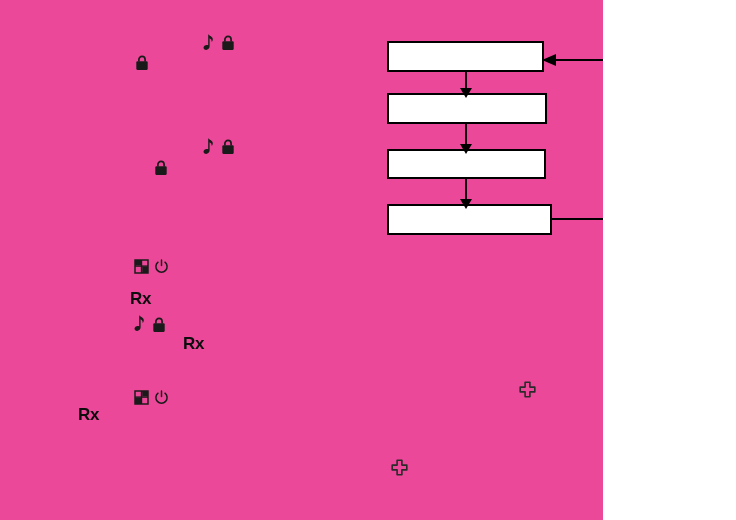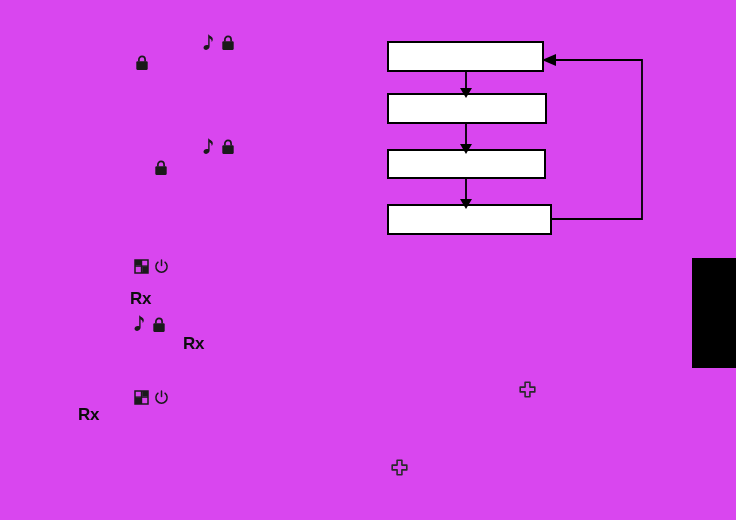--- a/index.html
+++ b/index.html
@@ -6,23 +6,23 @@
     margin: 0;
     padding: 0;
     background: #ffffff;
   }
   body {
     font-family: "Liberation Sans", sans-serif;
     color: #000000;
   }
   #page {
     position: relative;
-    width: 736px;
+    width: 603px;
     height: 520px;
-    background: #d946ef;
+    background: #ec4899;
     overflow: hidden;
   }
 
   
   .glyph {
     position: absolute;
     line-height: 1;
     color: #1a1a1a;
     user-select: none;
   }

